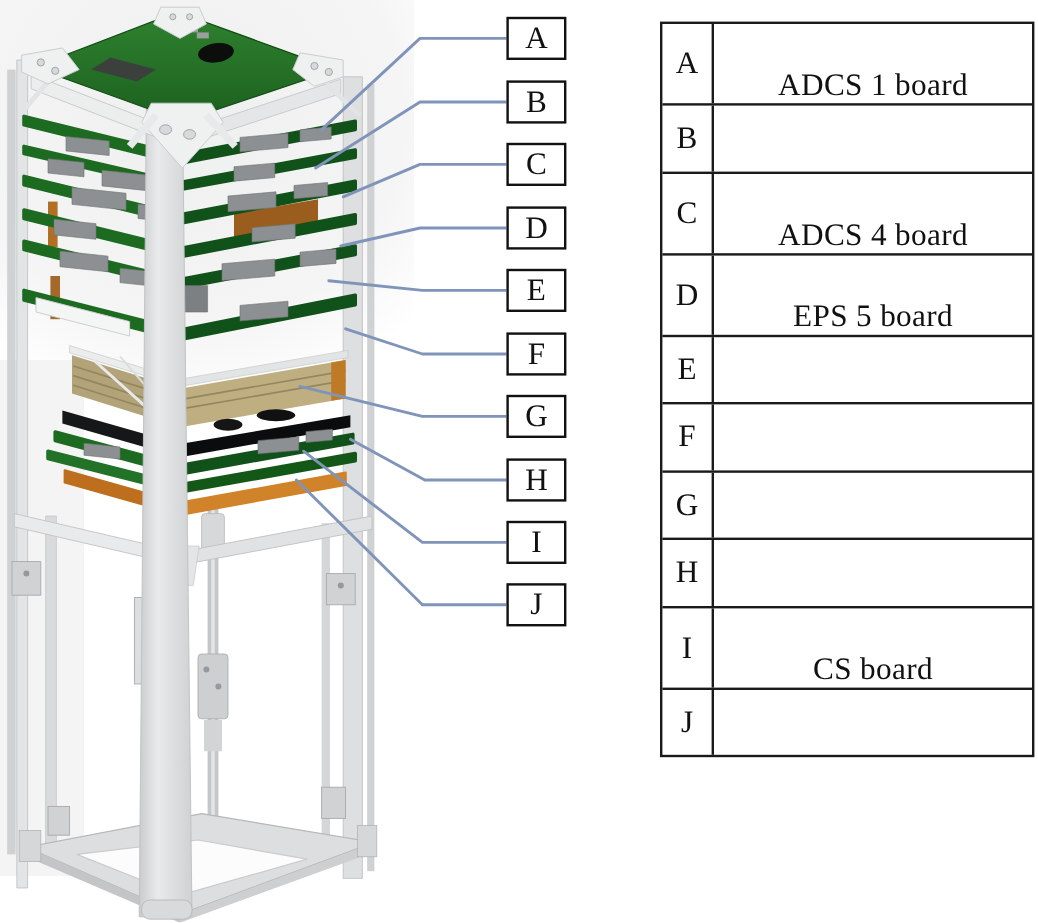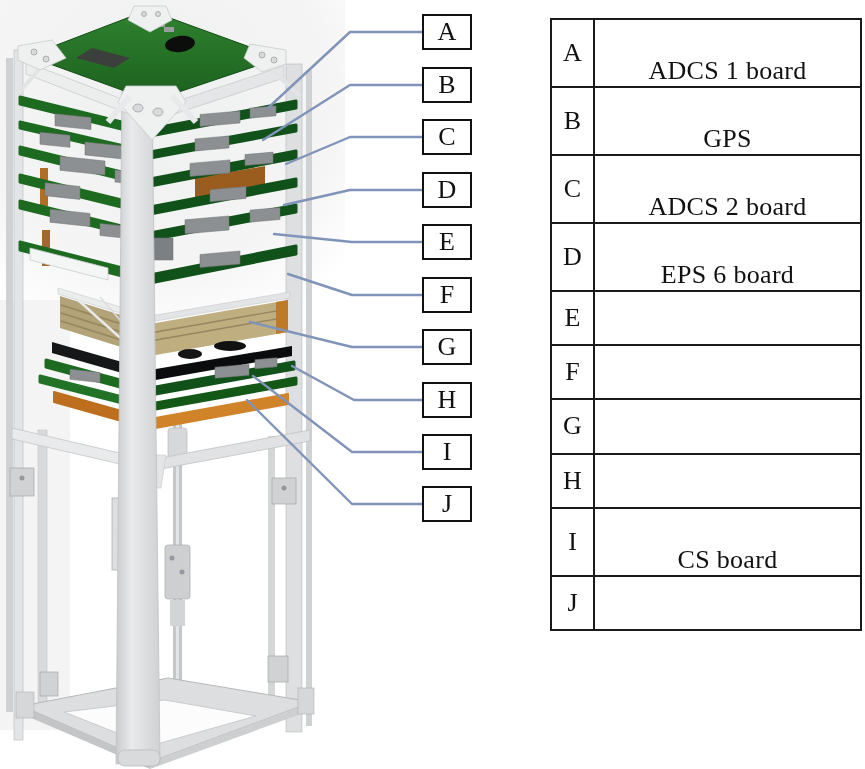--- a/index.html
+++ b/index.html
@@ -287,29 +287,28 @@
       <span>J</span>
     </div>
 
   <div class="legend-table">
     <div class="legend-row">
       <div class="legend-key">A</div>
       <div class="legend-val">ADCS 1 board</div>
     </div>
     <div class="legend-row">
       <div class="legend-key">B</div>
-      <div class="legend-val">GPS</div>
     </div>
     <div class="legend-row">
       <div class="legend-key">C</div>
-      <div class="legend-val">ADCS 2 board</div>
+      <div class="legend-val">ADCS 4 board</div>
     </div>
     <div class="legend-row">
       <div class="legend-key">D</div>
-      <div class="legend-val">EPS 6 board</div>
+      <div class="legend-val">EPS 5 board</div>
     </div>
     <div class="legend-row">
       <div class="legend-key">E</div>
     </div>
     <div class="legend-row">
       <div class="legend-key">F</div>
     </div>
     <div class="legend-row">
       <div class="legend-key">G</div>
     </div>

